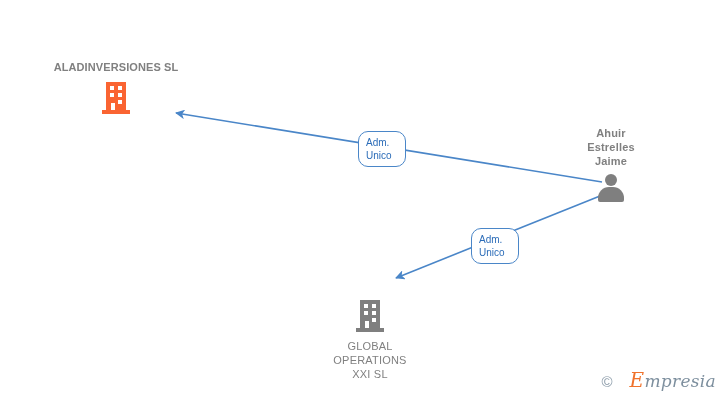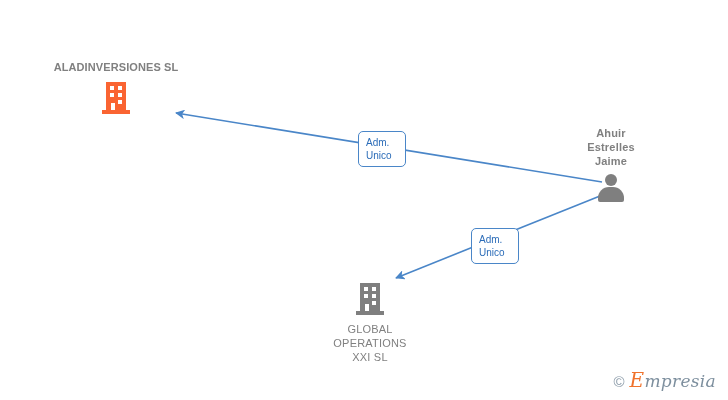--- a/index.html
+++ b/index.html
@@ -57,21 +57,21 @@
   #node-person {
     left: 566px;
     top: 126px;
     width: 90px;
   }
   #node-person .node-label { margin-bottom: 6px; font-weight: bold; }
 
   
   #node-global {
     left: 314px;
-    top: 283px;
+    top: 300px;
     width: 112px;
   }
   #node-global .node-label { margin-top: 7px; }
 
   
   .building-icon {
     position: relative;
     width: 28px;
     height: 32px;
   }
@@ -132,21 +132,21 @@
     height: 15px;
     background: currentColor;
     border-radius: 11px 11px 2px 2px;
   }
 
   
   .edge-label {
     position: absolute;
     background: #ffffff;
     border: 1px solid #4a86c8;
-    border-radius: 5px;
+    border-radius: 10px;
     color: #2b6cb8;
     font-size: 10px;
     line-height: 13px;
     padding: 4px 7px;
     text-align: left;
     white-space: pre-line;
     box-sizing: border-box;
   }
   #edge-label-1 { left: 358px; top: 131px; width: 48px; }
   #edge-label-2 { left: 471px; top: 228px; width: 48px; }
@@ -165,20 +165,21 @@
     font-size: 15px;
     line-height: 15px;
   }
   #watermark .wm-text {
     font-family: "DejaVu Serif", serif;
     font-style: italic;
     font-size: 17px;
     line-height: 17px;
     color: #7d8f9e;
     letter-spacing: 0.3px;
+    margin-left: 12px;
   }
   #watermark .wm-text .wm-e {
     color: #f0722c;
     font-size: 20px;
   }
 </style>
 </head>
 <body>
 
 <div id="canvas">

